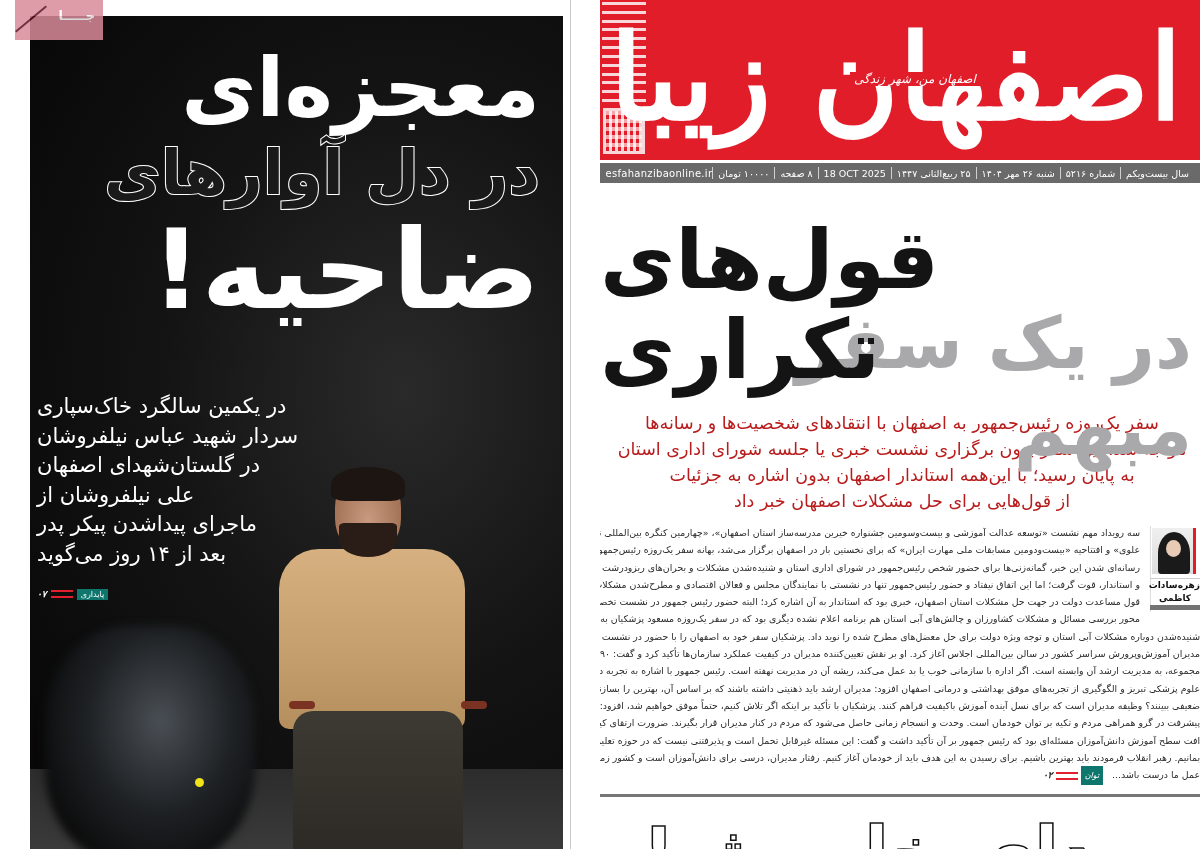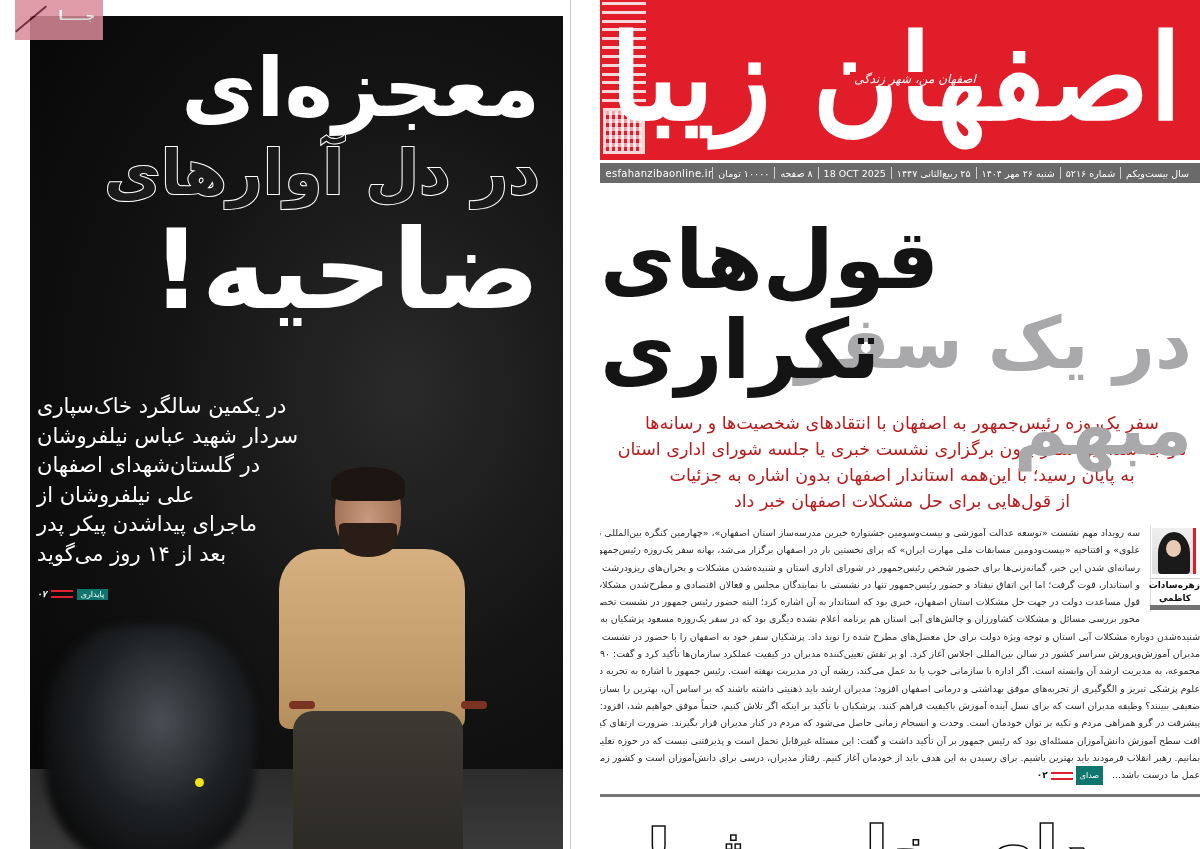--- a/index.html
+++ b/index.html
@@ -182,21 +182,21 @@
 
   .body-text {
     position: absolute; left: 0; top: 6px; width: 600px;
     direction: rtl; text-align: justify; color: #2a2a2a;
     font-size: 9.4px; line-height: 17.3px;
   }
   .body-text .line { display: block; white-space: nowrap; overflow: hidden; text-align: justify; text-align-last: justify; }
   .body-text .line.indent { margin-right: 60px; }
   .body-text .line.last { text-align-last: right; }
   .body-ref {
-    display: inline-flex; align-items: center; gap: 3px; direction: ltr; vertical-align: middle; margin-right: 6px;
+    display: inline-flex; align-items: center; gap: 3px; direction: ltr; vertical-align: middle; margin-right: 6px; font-style: italic;
   }
   .body-ref .page-num { color: #111; font-size: 9px; font-weight: bold; }
 
   .divider {
     position: absolute; left: 0; top: 794px; width: 600px; height: 3px; background: #777;
   }
   .bottom-headline {
     position: absolute; right: 30px; top: 808px; direction: rtl;
     font-size: 72px; font-weight: bold; line-height: 90px; color: #fff;
     -webkit-text-stroke: 1.5px #111; letter-spacing: 6px;
@@ -331,21 +331,21 @@
       <span class="line">افت سطح آموزش دانش‌آموزان مسئله‌ای بود که رئیس جمهور بر آن تأکید داشت و گفت: این مسئله غیرقابل تحمل است و پذیرفتنی نیست که در حوزه تعلیم‌وتربیت از دیگر کشورها عقب</span>
       <span class="line">بمانیم. رهبر انقلاب فرمودند باید بهترین باشیم. برای رسیدن به این هدف باید از خودمان آغاز کنیم. رفتار مدیران، درسی برای دانش‌آموزان است و کشور زمانی درست خواهد شد که نگاه و</span>
       <span class="line last">
         <span>عمل ما درست باشد...</span>
         <span class="body-ref">
           <span class="page-num">۰۲</span>
           <span class="ref-bars">
               <span></span>
               <span></span>
             </span>
-          <span class="ref-tag">صدای</span>
+          <span class="ref-tag">توان</span>
         </span>
       </span>
     </div>
   </div>
 
   <div class="divider"></div>
   <div class="bottom-headline">صدای خاموش!</div>
 </div>
 
 </body></html>

